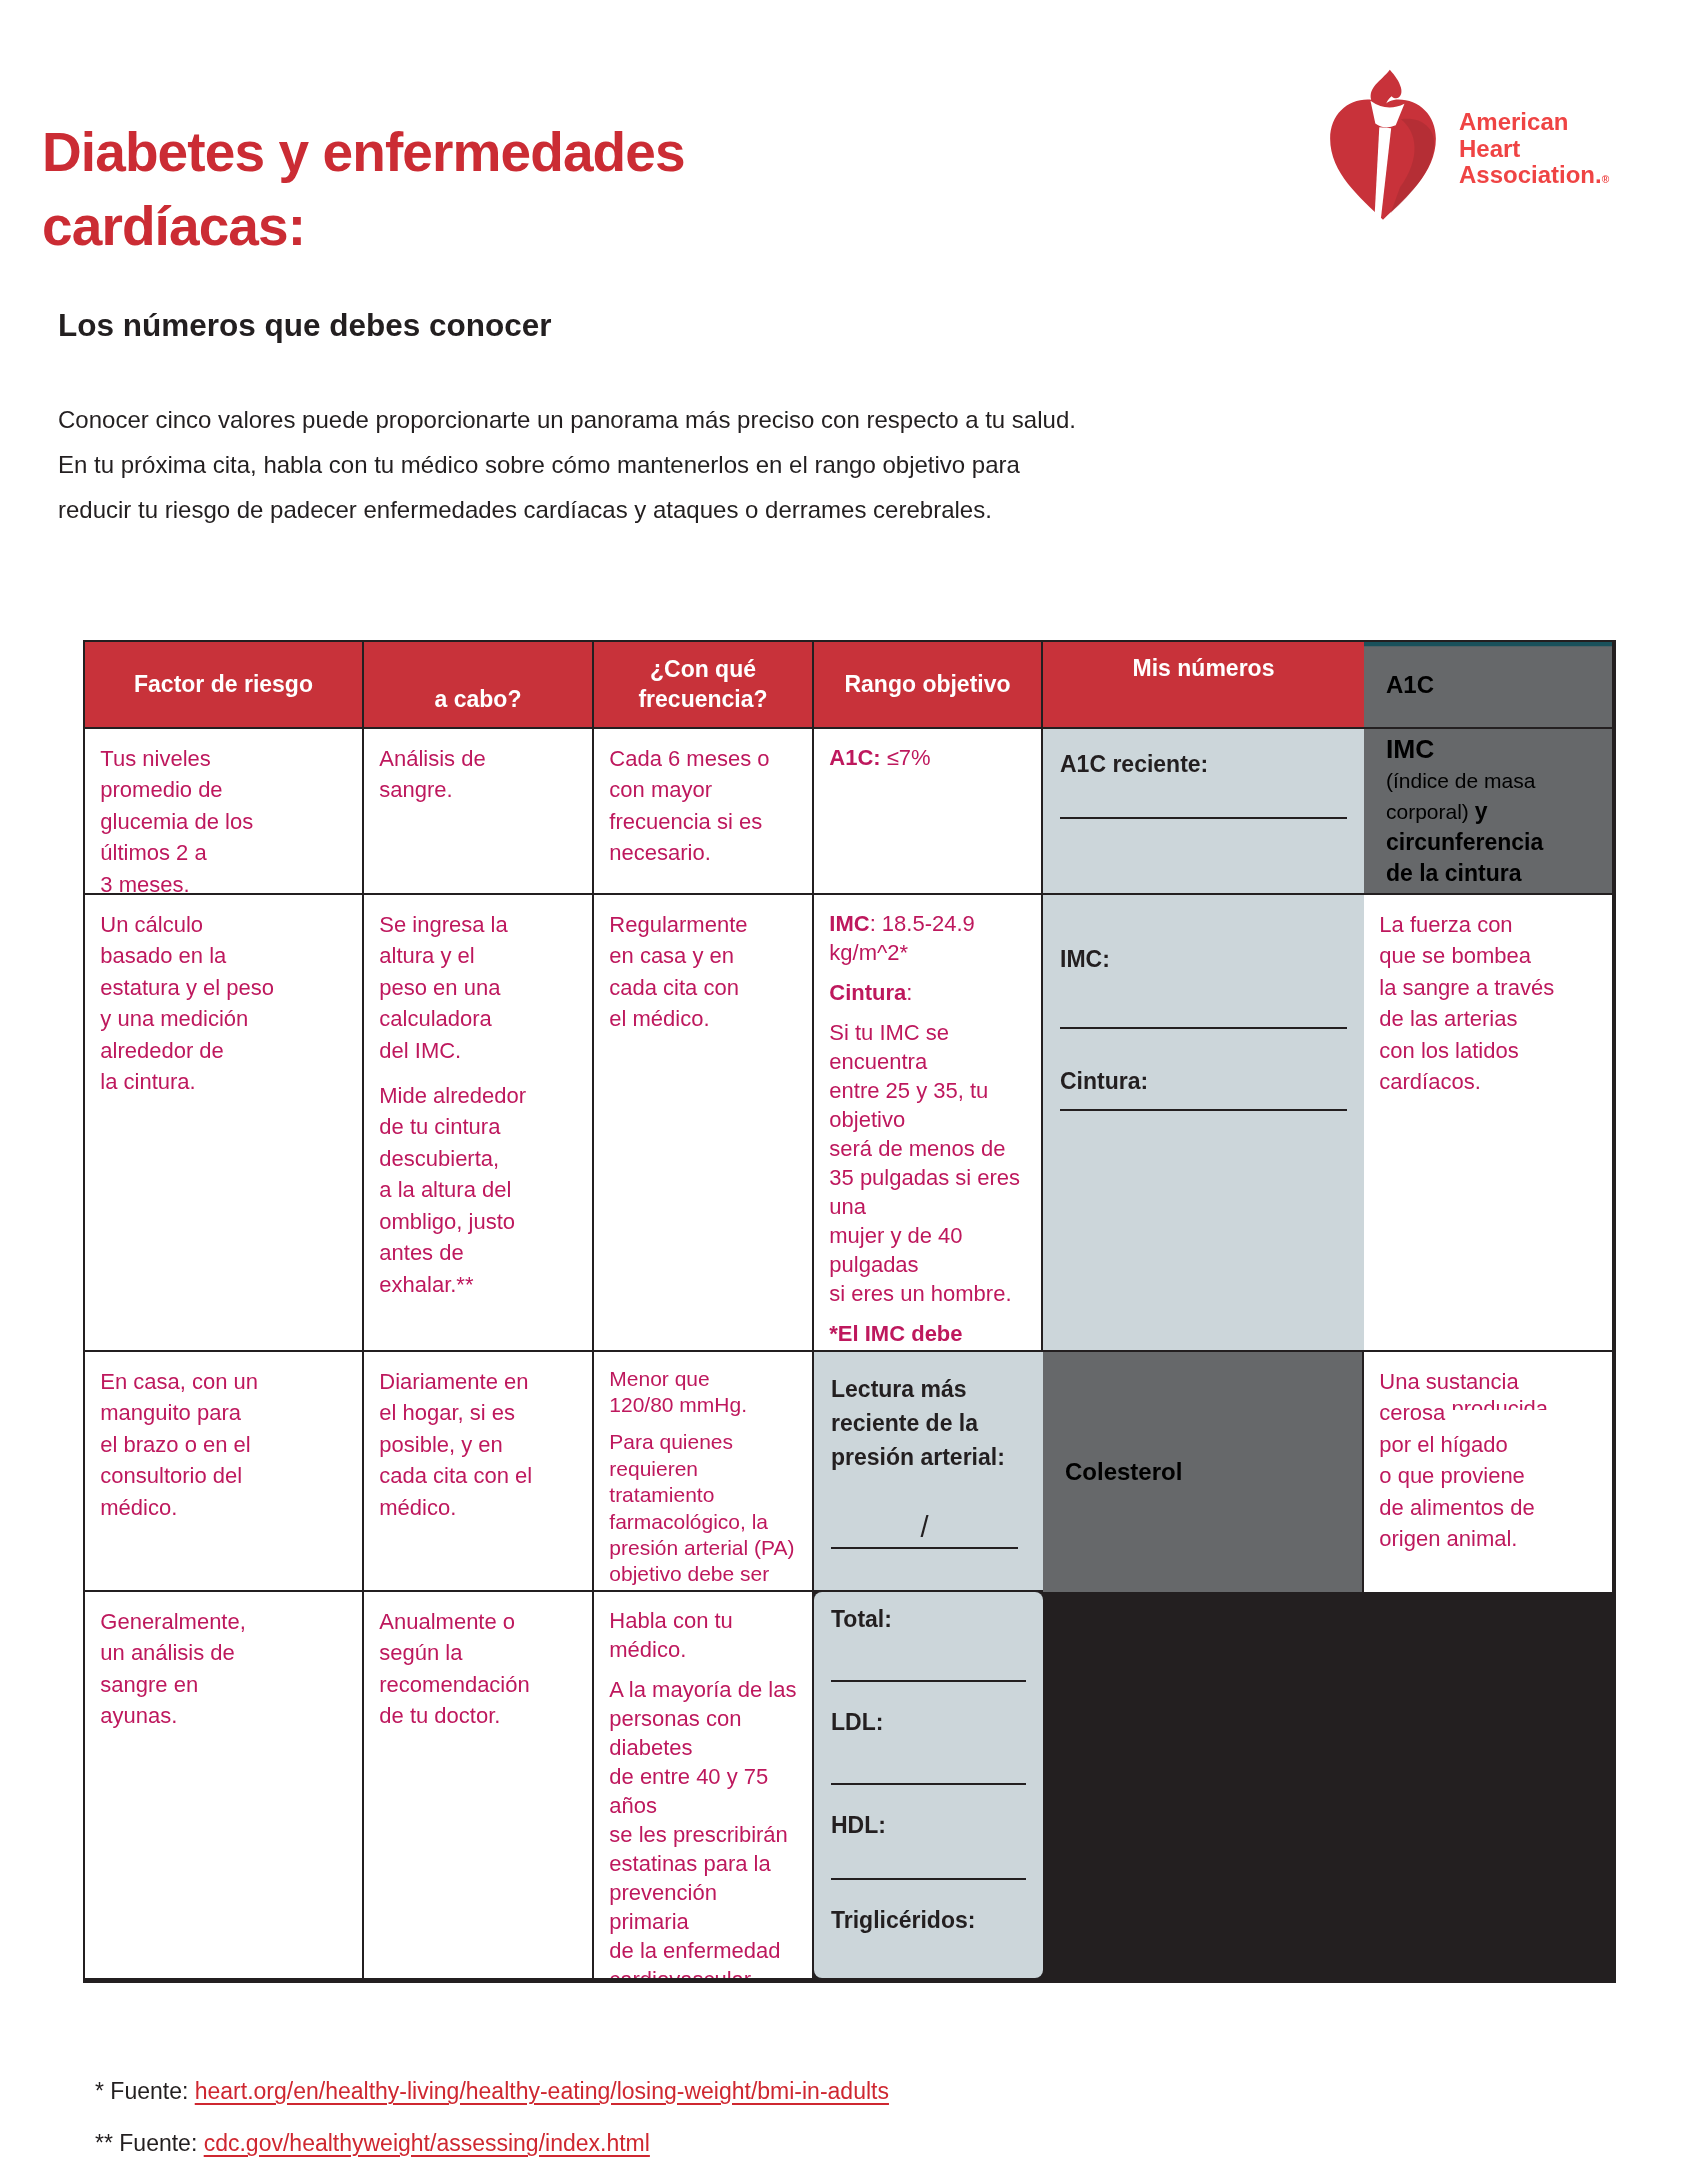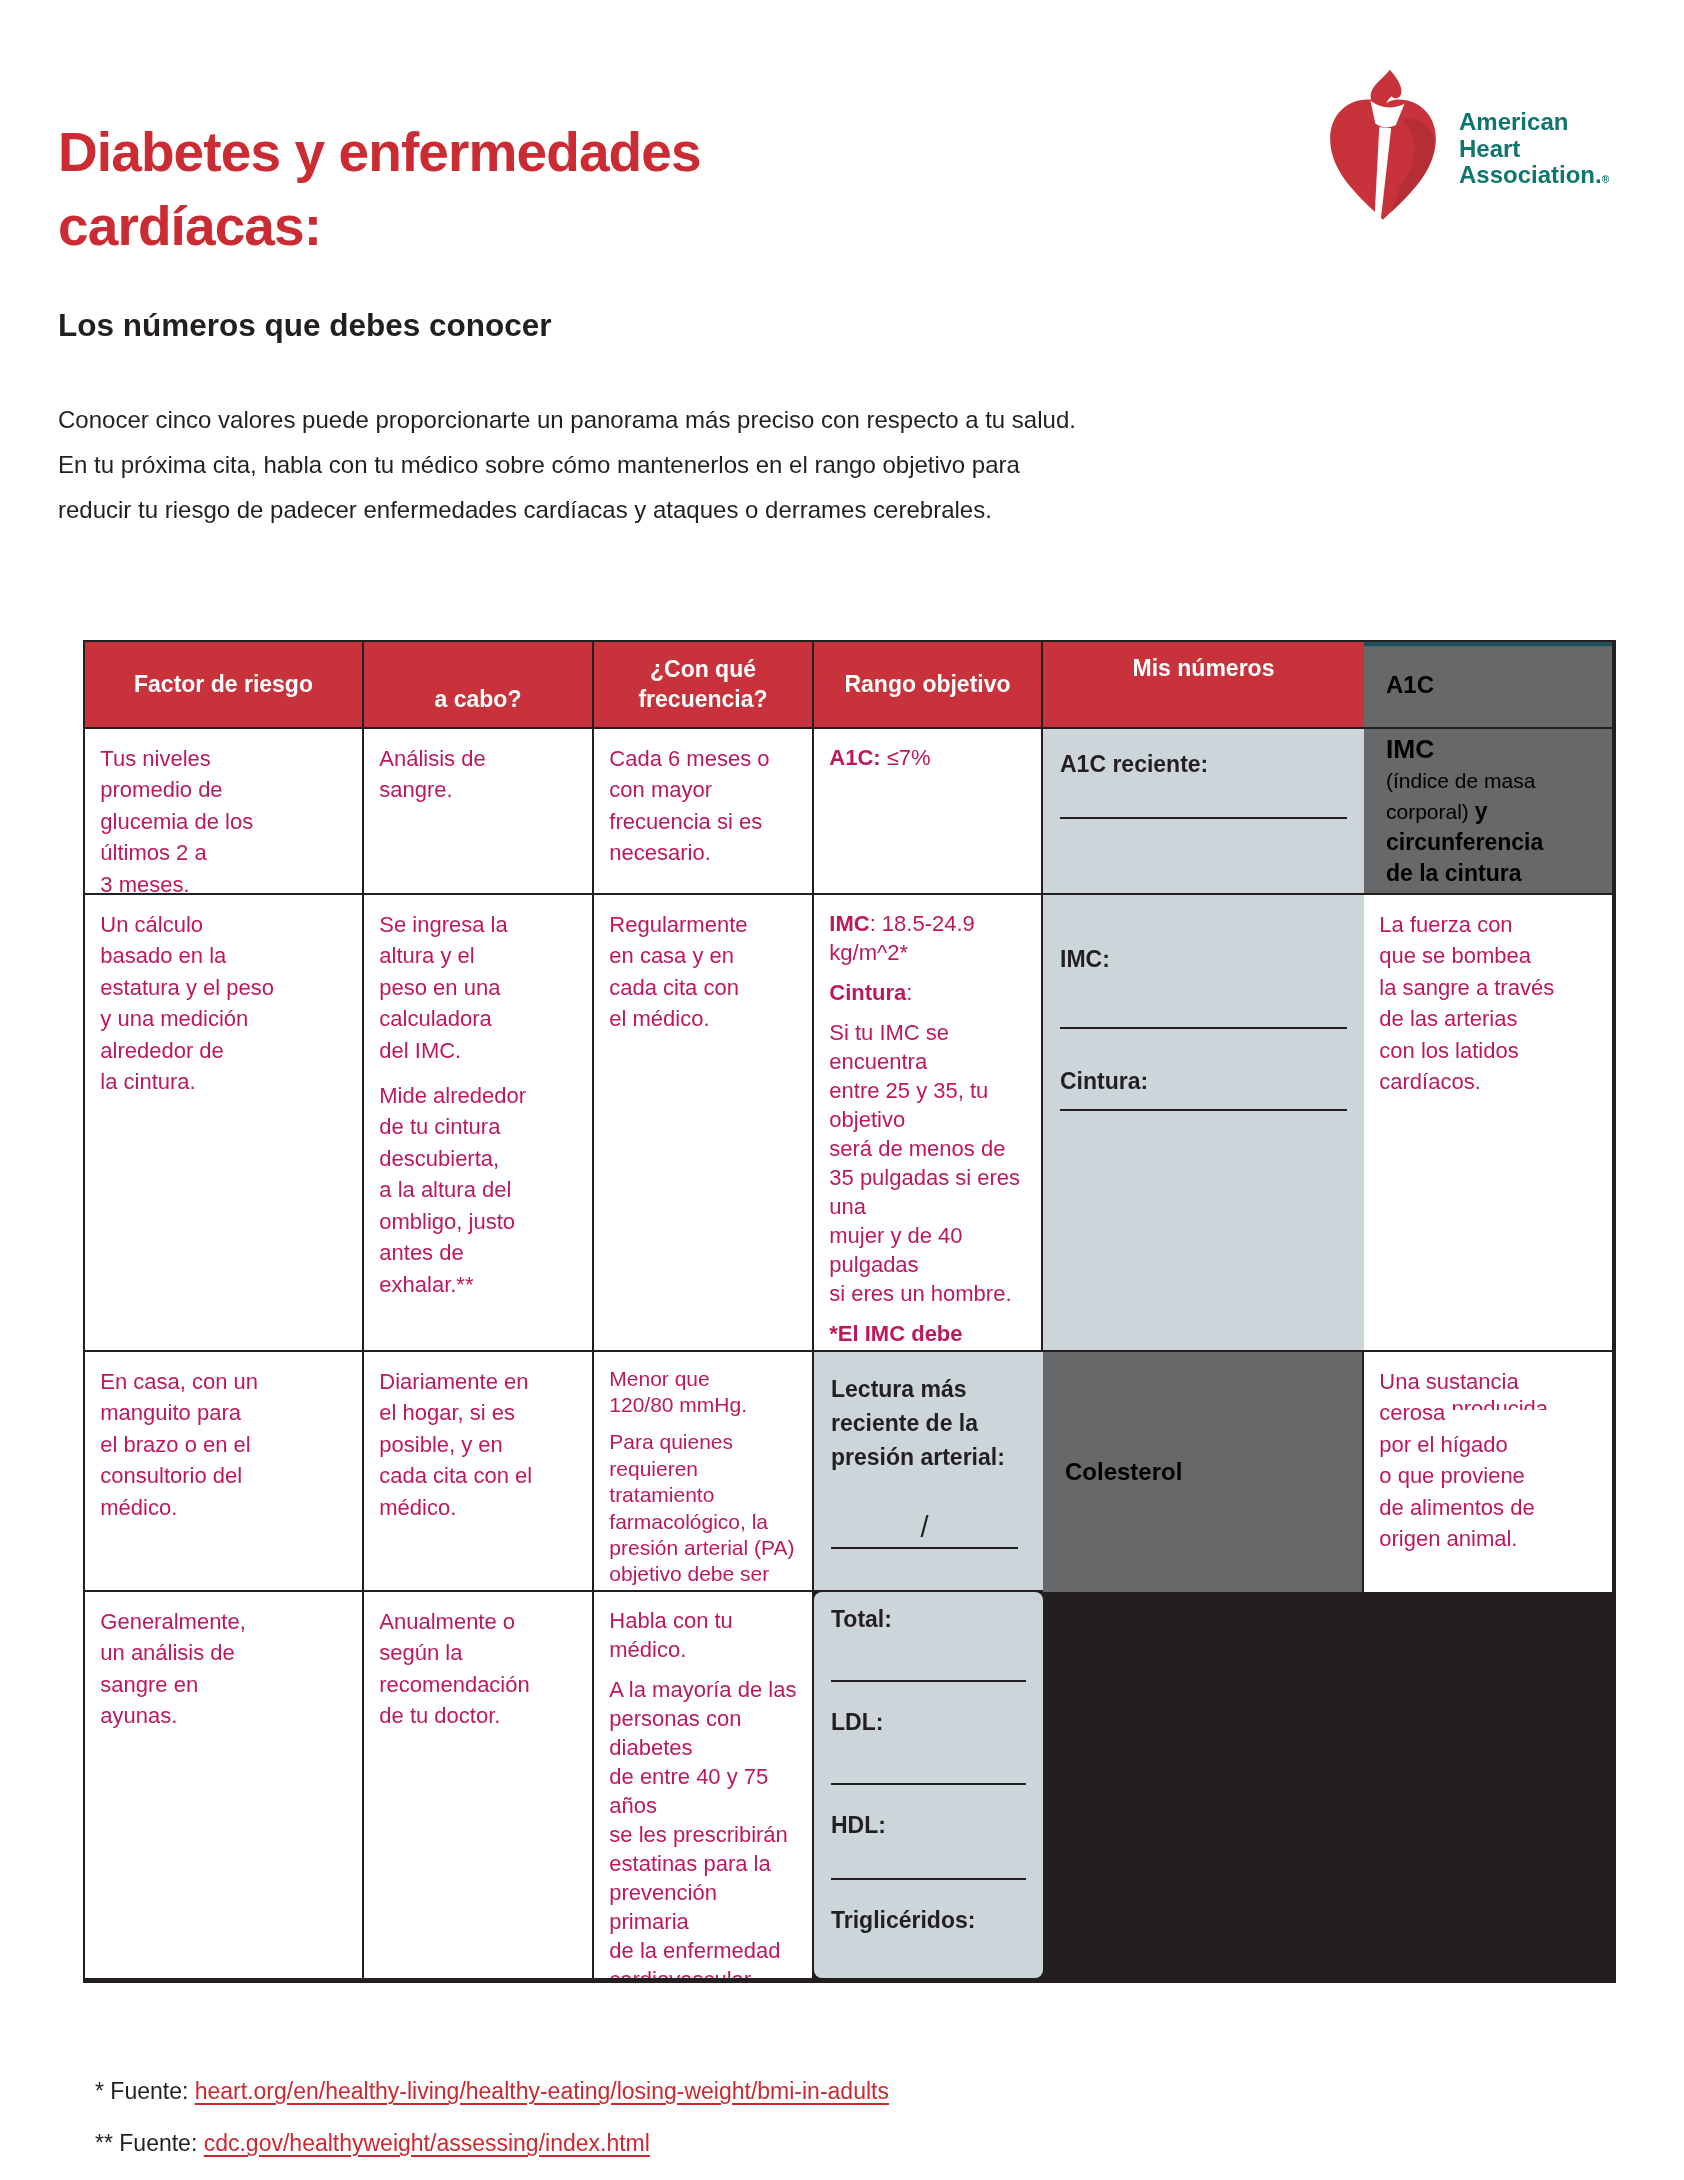--- a/index.html
+++ b/index.html
@@ -5,30 +5,30 @@
   html,body{margin:0;padding:0;}
   body{
     width:1685px;height:2181px;position:relative;background:#ffffff;
     font-family:"Liberation Sans","DejaVu Sans",sans-serif;color:#231f20;
     -webkit-font-smoothing:antialiased;
   }
   .pre{white-space:pre-line;}
 
   
   .doc-title{
-    position:absolute;left:58px;top:78px;
+    position:absolute;left:42px;top:78px;
     font-size:55px;font-weight:bold;color:#cb2c34;line-height:1.35;letter-spacing:-0.9px;
   }
   .doc-subtitle{
     position:absolute;left:58px;top:281px;
     font-size:31.5px;font-weight:bold;color:#231f20;
   }
   .logo{position:absolute;left:1319px;top:68px;width:307px;display:flex;align-items:center;}
   .logo svg{width:128px;height:162px;display:block;}
-  .logo-text{margin-left:12px;font-size:24px;font-weight:bold;line-height:1.12;color:#0f766e;}
+  .logo-text{margin-left:12px;font-size:24px;font-weight:bold;line-height:1.12;color:#ef4444;}
   .logo-text .reg{font-size:10.2px;vertical-align:baseline;}
 
   
   .intro{
     position:absolute;left:58px;top:373px;width:1329px;
     font-size:24px;line-height:45px;color:#231f20;
   }
 
   
   .rtable{

